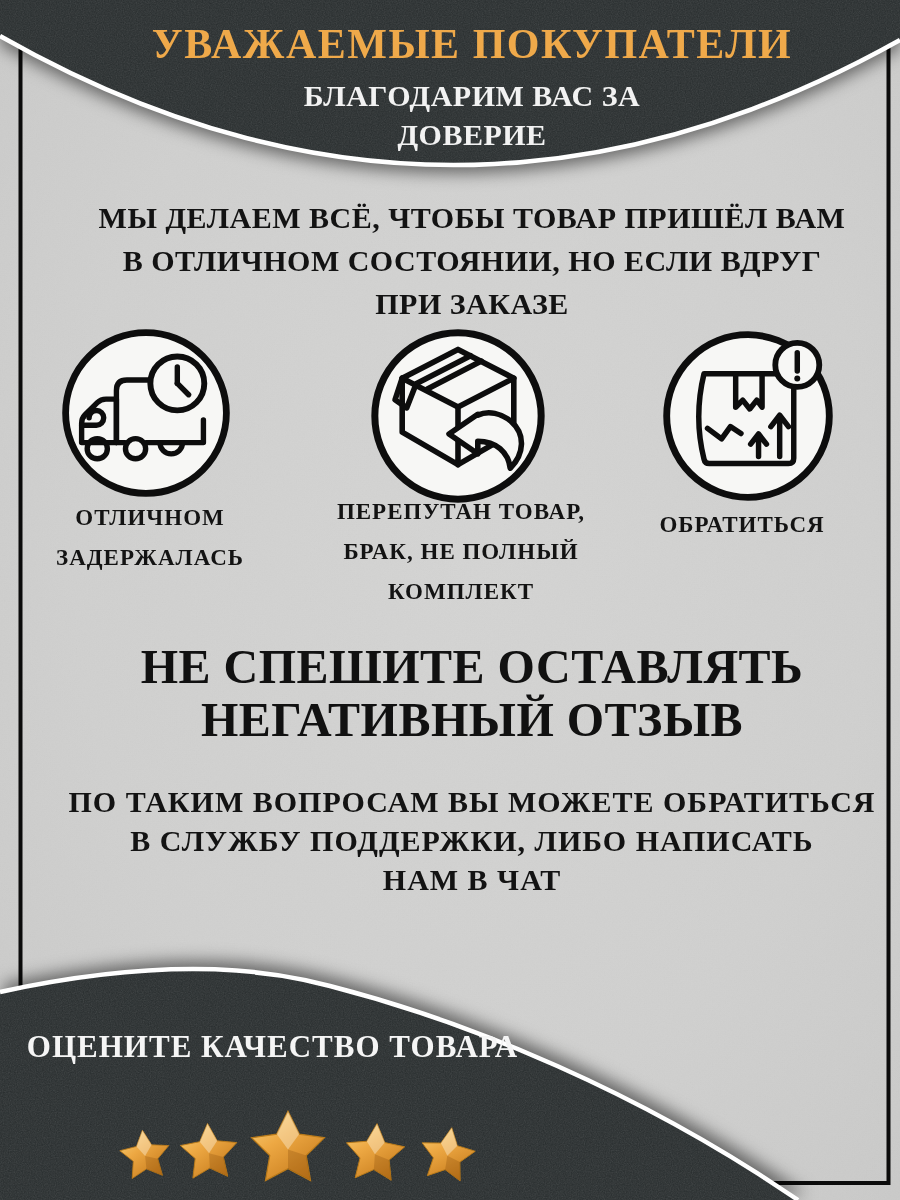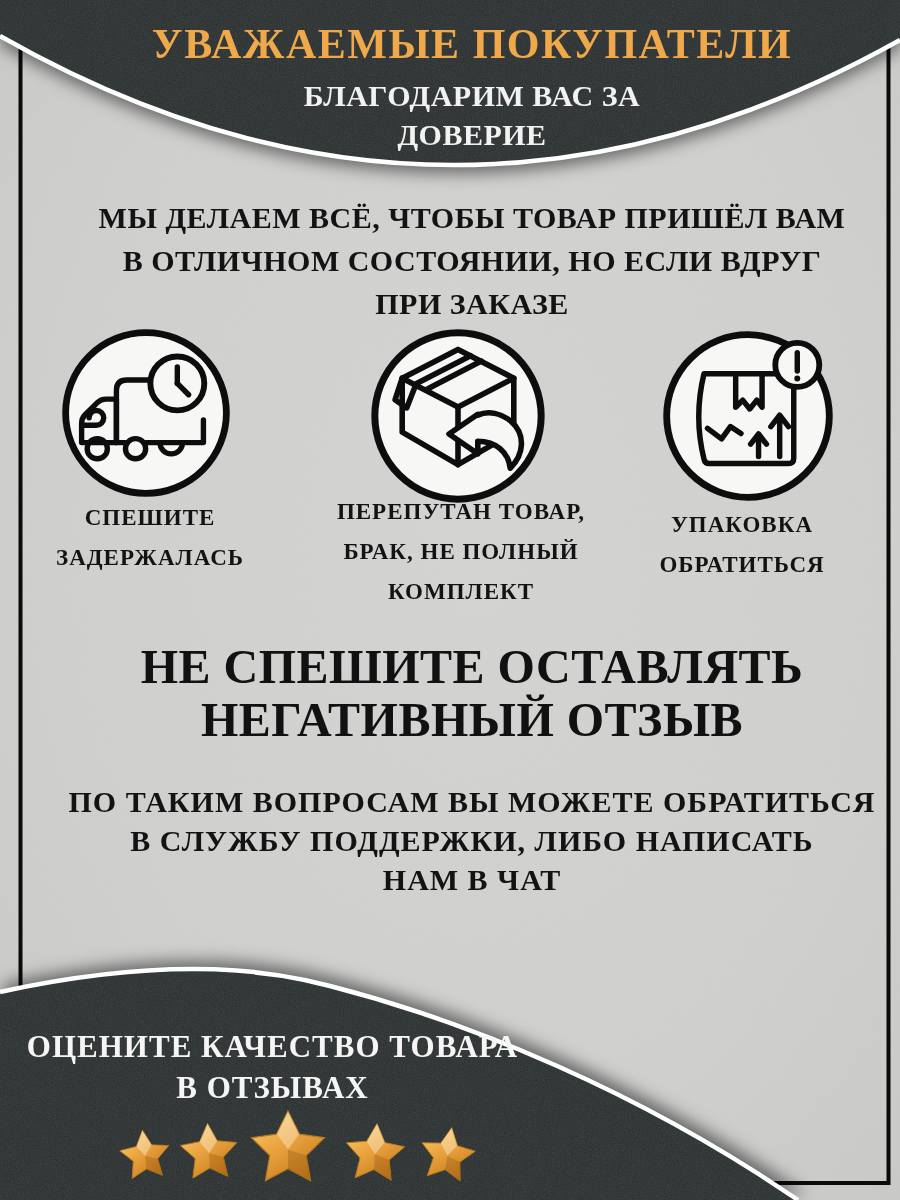--- a/index.html
+++ b/index.html
@@ -130,47 +130,45 @@
       <path d="M27,57 L35,63 L40,56 L46,60"></path>
       <path d="M56,73 V61 M51.5,66 L56,60.2 L60.5,66"></path>
       <path d="M68,73 V50 M63,56 L68,49.5 L73,56"></path>
     </g>
     <circle cx="78" cy="21" r="12.5" fill="#f7f7f5" stroke="#0d0d0d" stroke-width="3.3"></circle>
     <path d="M78,14 V24.5" class="ico-stroke"></path>
     <circle cx="78" cy="28.7" r="1.7" fill="#0d0d0d"></circle>
   </svg>
 
   <div class="txt issue-label label-1">
-    <span>СПЕШИТЕ</span>
+    <span>ОТЛИЧНОМ</span>
     <span>ЗАДЕРЖАЛАСЬ</span>
   </div>
   <div class="txt issue-label label-2">
     <span>ПЕРЕПУТАН ТОВАР,</span>
     <span>БРАК, НЕ ПОЛНЫЙ</span>
     <span>КОМПЛЕКТ</span>
   </div>
   <div class="txt issue-label label-3">
-    <span>УПАКОВКА</span>
     <span>ОБРАТИТЬСЯ</span>
   </div>
 
   <div class="txt warning">
     <span>НЕ СПЕШИТЕ ОСТАВЛЯТЬ</span>
     <span>НЕГАТИВНЫЙ ОТЗЫВ</span>
   </div>
 
   <div class="txt support">
     <span>ПО ТАКИМ ВОПРОСАМ ВЫ МОЖЕТЕ ОБРАТИТЬСЯ</span>
     <span>В СЛУЖБУ ПОДДЕРЖКИ, ЛИБО НАПИСАТЬ</span>
     <span>НАМ В ЧАТ</span>
   </div>
 
   <div class="txt footer-text">
     <span>ОЦЕНИТЕ КАЧЕСТВО ТОВАРА</span>
-    <span>В ОТЗЫВАХ</span>
   </div>
 
   <svg class="star star-1" viewBox="0 0 100 100">
     <polygon points="50,4 64.1,32.6 95.6,37.2 72.8,59.4 78.2,90.8 50,76 21.8,90.8 27.2,59.4 4.4,37.2 35.9,32.6" fill="url(#goldGrad)" stroke="#b97a1a" stroke-width="1.5"></polygon>
     <polygon points="50,4 64.1,32.6 50,52 35.9,32.6" fill="rgba(255,250,235,0.38)"></polygon>
     <polygon points="50,52 72.8,59.4 78.2,90.8 50,76" fill="rgba(110,55,0,0.22)"></polygon>
   </svg>
   <svg class="star star-2" viewBox="0 0 100 100">
     <polygon points="50,4 64.1,32.6 95.6,37.2 72.8,59.4 78.2,90.8 50,76 21.8,90.8 27.2,59.4 4.4,37.2 35.9,32.6" fill="url(#goldGrad)" stroke="#b97a1a" stroke-width="1.5"></polygon>
     <polygon points="50,4 64.1,32.6 50,52 35.9,32.6" fill="rgba(255,250,235,0.38)"></polygon>

